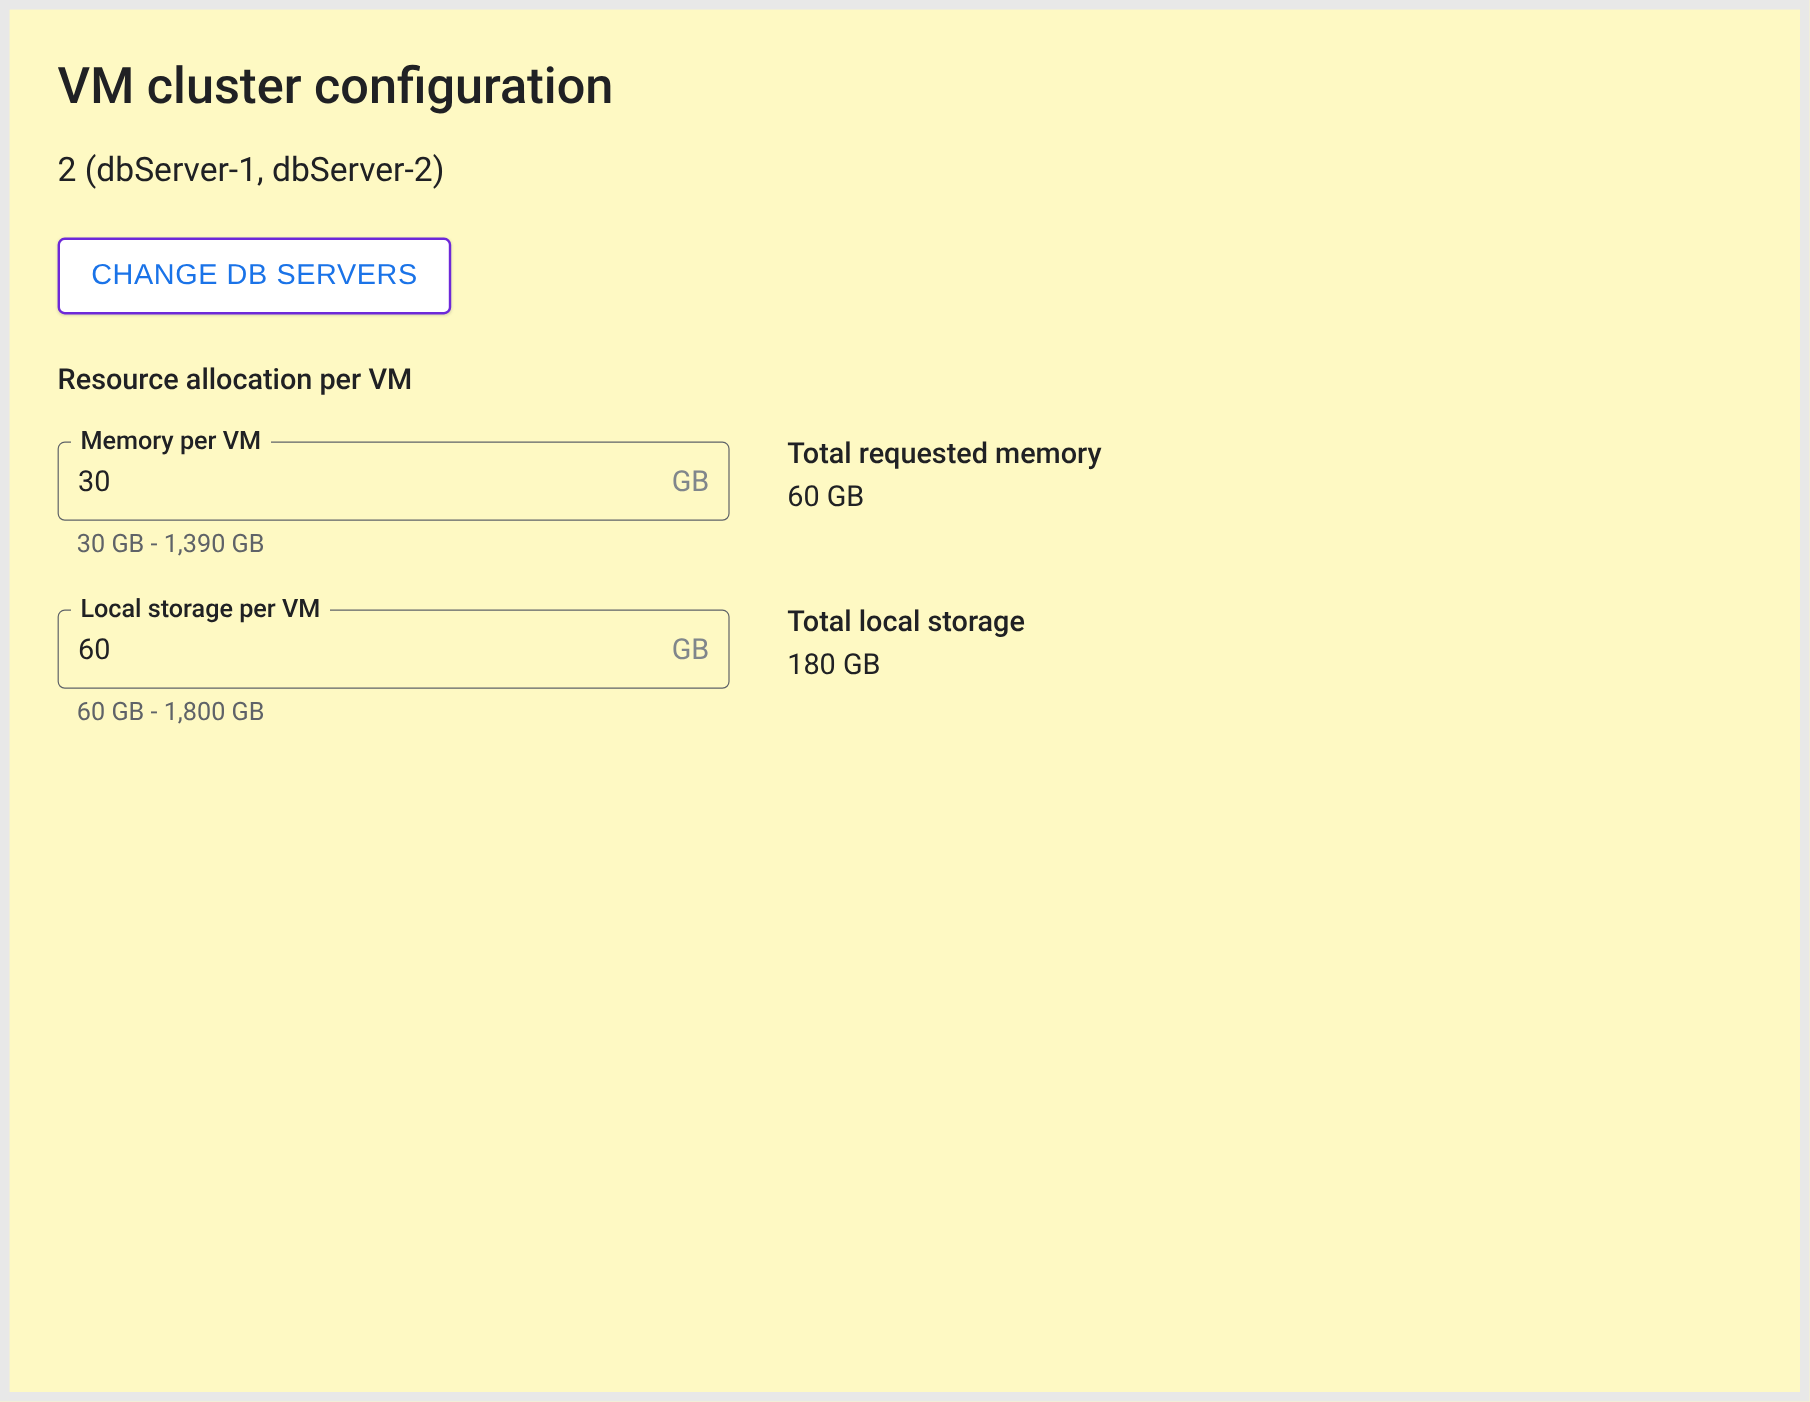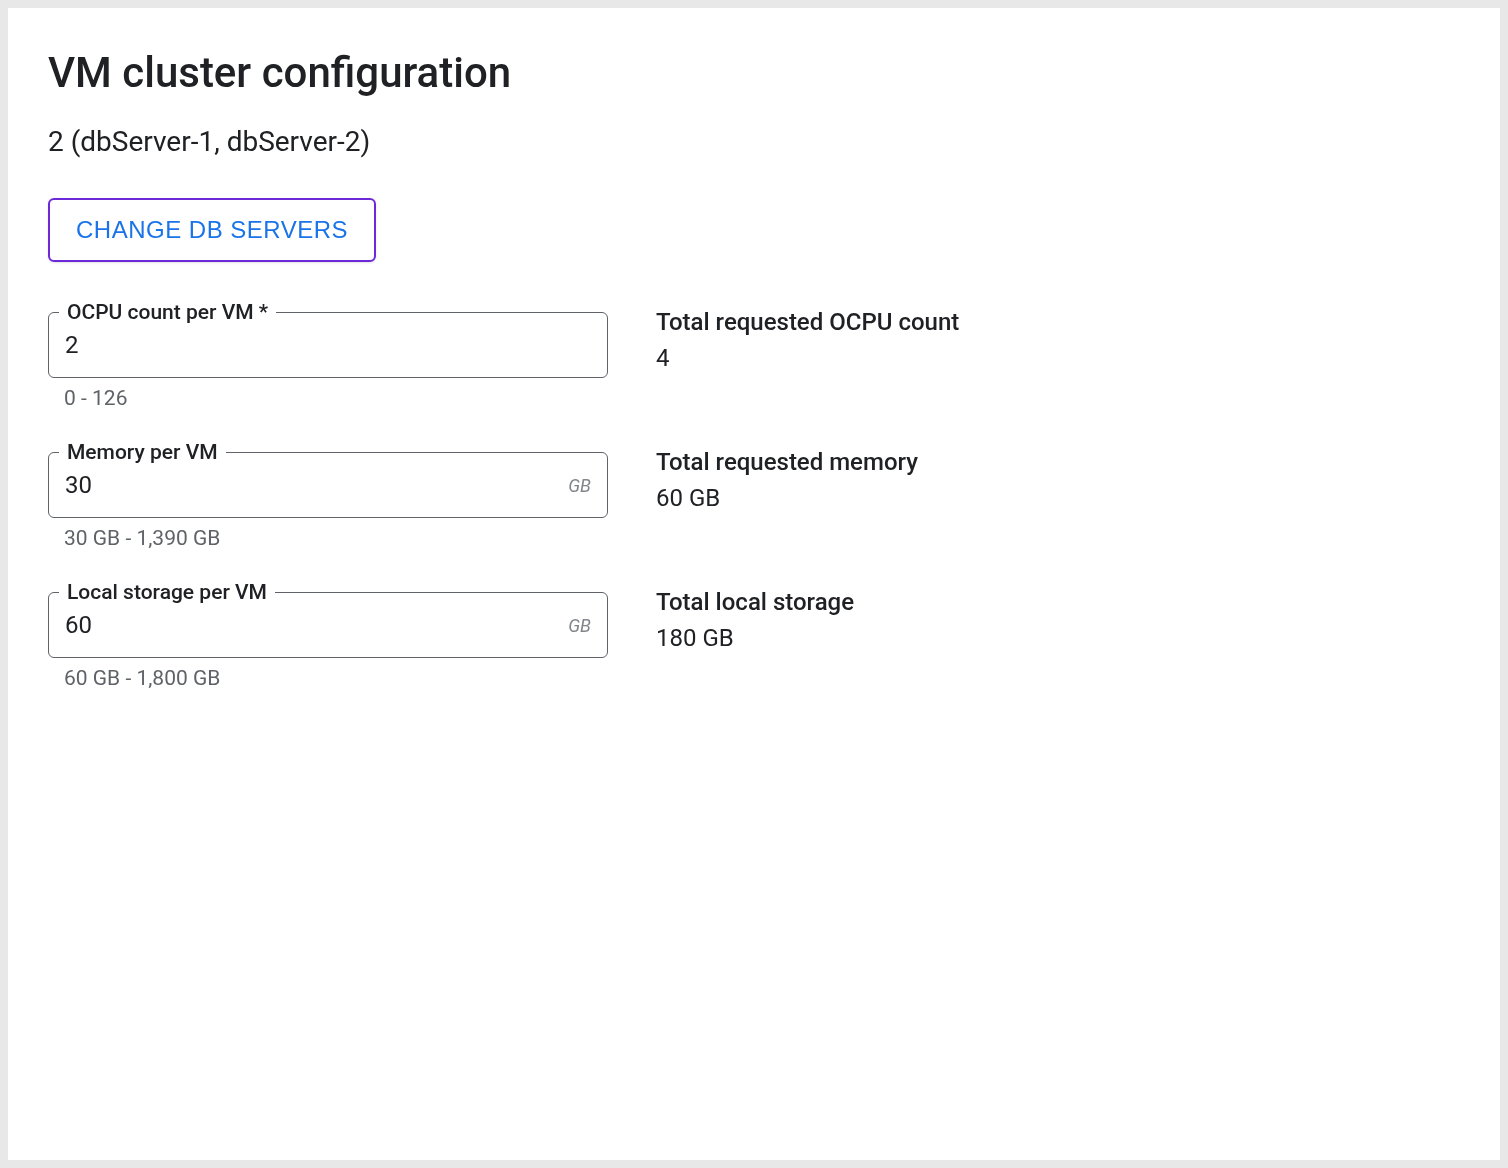--- a/index.html
+++ b/index.html
@@ -8,21 +8,21 @@
       padding: 0;
     }
     body {
       font-family: 'Roboto', 'Helvetica Neue', Arial, sans-serif;
       background: #e8e8e8;
       padding: 8px;
       width: 1508px;
       height: 1168px;
     }
     .panel {
-      background: #ffffff;
+      background: #fef9c3;
       width: 100%;
       height: 100%;
       padding: 40px 40px;
     }
     .page-title {
       font-size: 42px;
       font-weight: 500;
       color: #202124;
       margin-bottom: 28px;
     }
@@ -110,62 +110,45 @@
     .field-input {
       flex: 1;
       border: none;
       outline: none;
       font-size: 24px;
       font-family: inherit;
       color: #202124;
       background: transparent;
     }
     .field-suffix {
-      font-size: 18px;
+      font-size: 24px;
       color: #80868b;
       margin-left: 8px;
-      font-style: italic;
     }
     .helper-text {
       font-size: 21px;
       color: #5f6368;
       margin-top: 8px;
       margin-left: 16px;
     }
   </style>
 </head>
 <body>
 
 <div class="panel">
 
   <h1 class="page-title">VM cluster configuration</h1>
 
   <div class="section-value">2 (dbServer-1, dbServer-2)</div>
 
   <button class="change-btn">CHANGE DB SERVERS</button>
 
+  <div class="subsection-label">Resource allocation per VM</div>
 
   
-  <div class="row">
-    <div class="field-col">
-      <div class="outlined-field">
-        <fieldset class="field-fieldset">
-          <legend class="field-legend">OCPU count per VM *</legend>
-          <div class="field-inner">
-            <input class="field-input" type="text" value="2" style="">
-          </div>
-        </fieldset>
-      </div>
-      <div class="helper-text">0 - 126</div>
-    </div>
-    <div class="total-col">
-      <div class="total-label">Total requested OCPU count</div>
-      <div class="total-value">4</div>
-    </div>
-  </div>
 
   
   <div class="row">
     <div class="field-col">
       <div class="outlined-field">
         <fieldset class="field-fieldset">
           <legend class="field-legend">Memory per VM</legend>
           <div class="field-inner">
             <input class="field-input" type="text" value="30" style="">
             <span class="field-suffix">GB</span>

